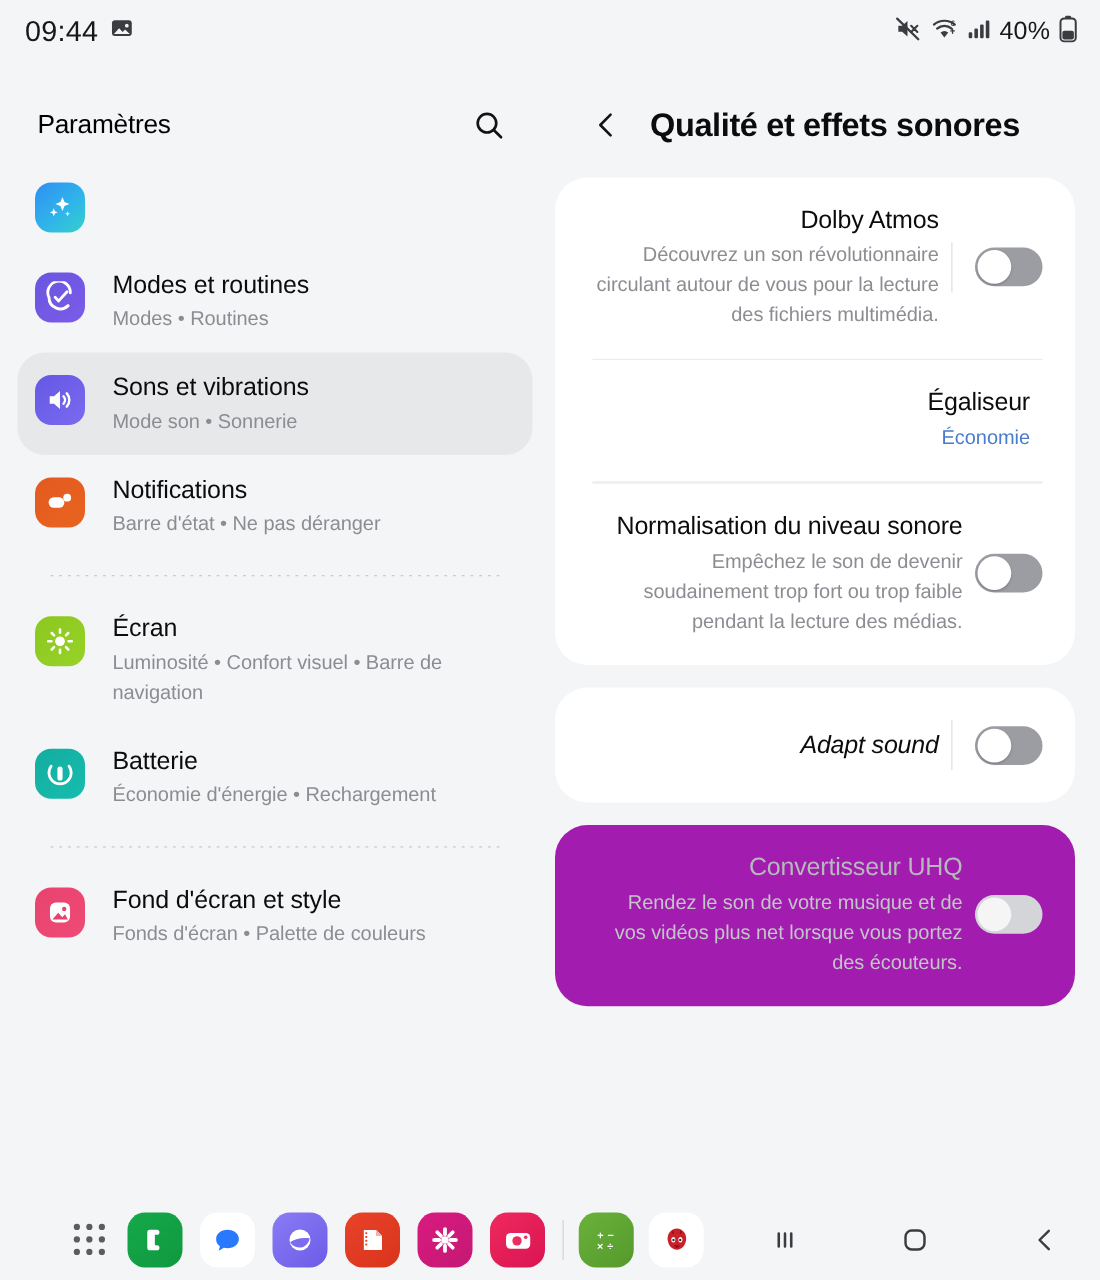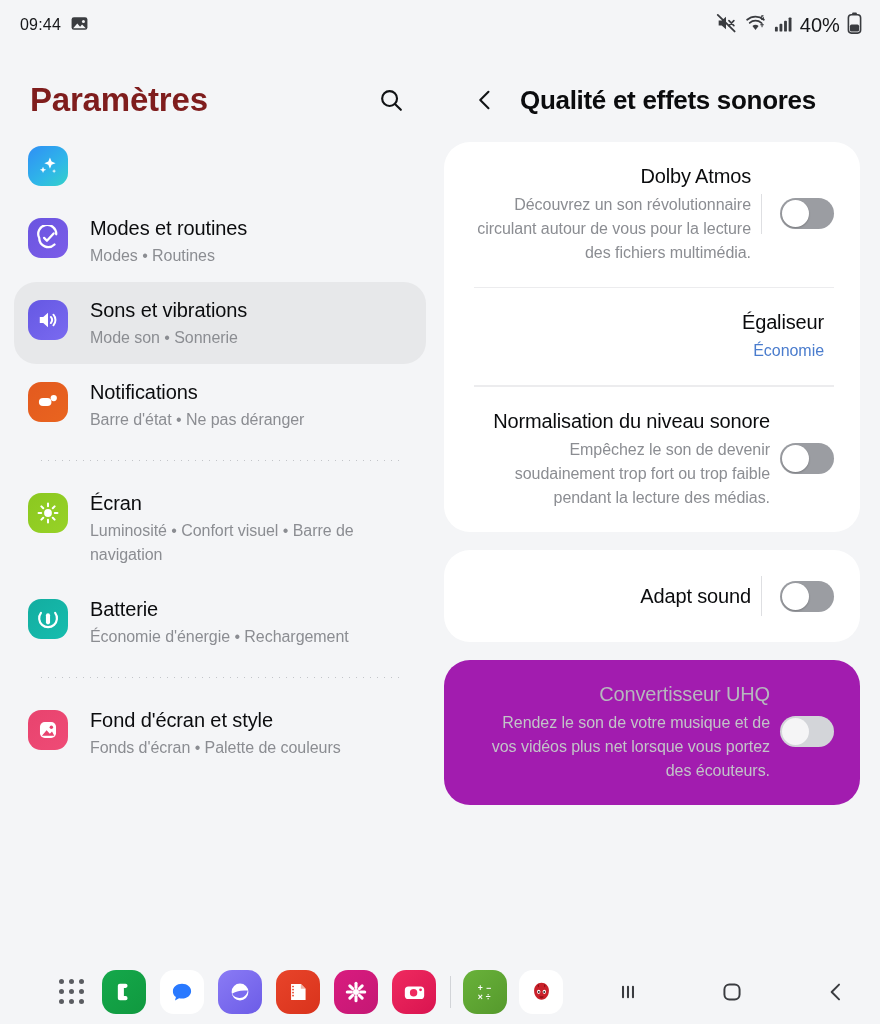--- a/index.html
+++ b/index.html
@@ -11,35 +11,35 @@
   }
   .screen { position:relative; width:880px; height:1024px; background:#f4f5f7; }
 
   
   .statusbar {
     position:absolute; top:0; left:0; width:880px; height:50px;
     display:flex; align-items:center; justify-content:space-between;
     padding:0 18px 0 20px;
   }
   .sb-left { display:flex; align-items:center; gap:9px; }
-  .sb-clock { font-size:16px; color:#17181a; letter-spacing:.2px; }
+  .sb-clock { font-size:23px; color:#17181a; letter-spacing:.2px; }
   .sb-right { display:flex; align-items:center; gap:7px; }
   .sb-pct { font-size:20px; color:#17181a; letter-spacing:.1px; }
 
   
   .panes { position:absolute; top:50px; left:0; width:880px; height:910px; display:flex; }
   .pane-left { width:440px; height:100%; position:relative; }
   .pane-right { width:440px; height:100%; position:relative; }
 
   
   .left-header {
     display:flex; align-items:center; justify-content:space-between;
     padding:22px 28px 0 30px; height:78px;
   }
-  .left-title { font-size:33px; font-weight:bold; color:#7f1d1d; letter-spacing:-.2px; }
+  .left-title { font-size:21px; font-weight:normal; color:#000000; letter-spacing:-.2px; }
   .search-btn { width:42px; height:42px; display:flex; align-items:center; justify-content:center; cursor:pointer; }
 
   
   .sidebar { padding:0 14px; }
   .side-item {
     display:flex; align-items:flex-start; gap:22px;
     padding:14px 16px 14px 14px;
     border-radius:22px; cursor:pointer;
   }
   .side-item.selected { background:#e7e8ea; }
@@ -57,21 +57,21 @@
   
   .right-header { display:flex; align-items:center; gap:18px; padding:22px 0 0 28px; height:78px; }
   .back-btn { width:34px; height:34px; display:flex; align-items:center; justify-content:center; cursor:pointer; }
   .right-title { font-size:26px; font-weight:bold; color:#0b0c0e; letter-spacing:-.3px; }
 
   
   .cards { padding:14px 20px 0 4px; }
   .card { background:#ffffff; border-radius:26px; margin-bottom:18px; overflow:hidden; }
   .card.disabled { background:#a21caf; }
   .row { display:flex; align-items:center; padding:20px 26px 22px 30px; position:relative; }
-  .row.compact { padding:26px 26px 26px 30px; }
+  .row.compact { padding:26px 26px 26px 30px;font-style:italic; }
   .row-texts { flex:1 1 auto; min-width:0; padding-right:10px;text-align:right; }
   .row-title { font-size:20px; color:#0b0c0e; line-height:28px; letter-spacing:-.15px; }
   .row-title.muted { color:#b6b8bd; }
   .row-sub { font-size:16px; color:#8b8d92; line-height:24px; margin-top:3px; letter-spacing:-.05px; }
   .row-sub.muted { color:#c2c4c8; }
   .row-sub.link { color:#4a7ccd; }
   .row-sep { height:1px; background:#ececee; margin:0 26px 0 30px; }
   .ctrl { flex:0 0 auto; display:flex; align-items:center; gap:18px; }
   .vbar { width:1px; height:40px; background:#dedfe2; }
   .toggle { width:54px; height:31px; border-radius:16px; background:#9b9da2; position:relative; cursor:pointer; }

